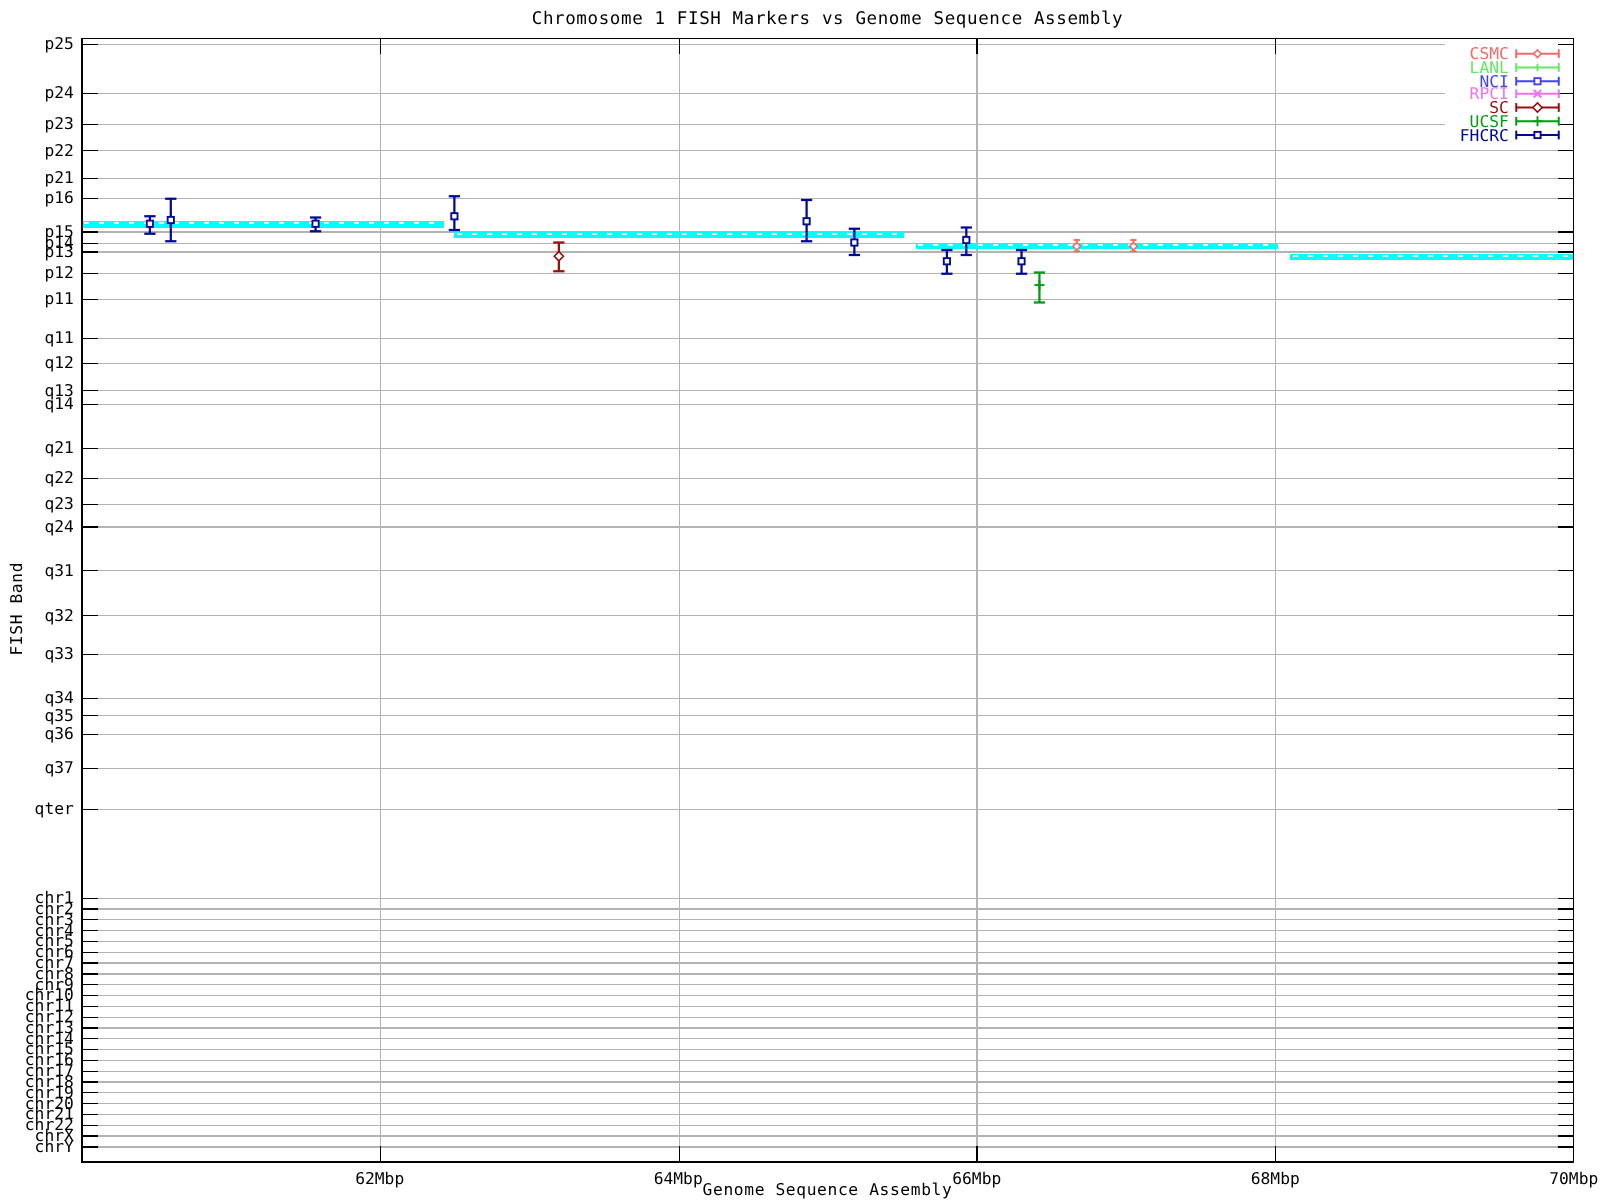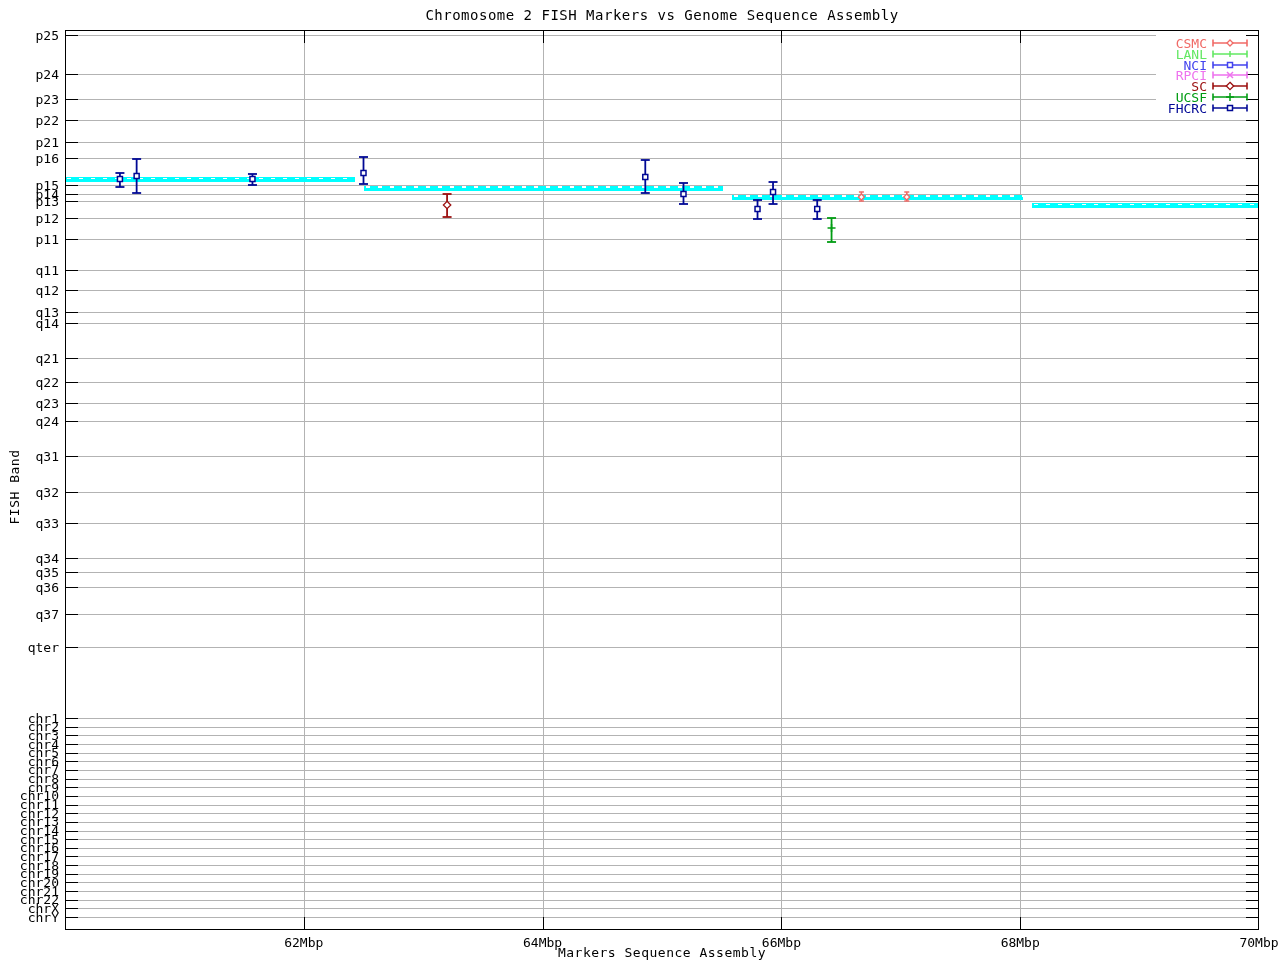--- a/index.html
+++ b/index.html
@@ -12,23 +12,23 @@
   .ytitle { position:absolute; left:14px; top:487px; white-space:nowrap;
             transform:translate(-50%,-50%) rotate(-90deg); font-size:13px;
             letter-spacing:0.5px; color:#000; }
   svg text { font-family:"DejaVu Sans Mono", monospace; font-size:13px; fill:#000; }
   .crisp { shape-rendering:crispEdges; }
 </style>
 </head>
 <body>
 
 <div class="page">
-  <div class="title">Chromosome 2 FISH Markers vs Genome Sequence Assembly</div>
+  <div class="title">Chromosome 1 FISH Markers vs Genome Sequence Assembly</div>
   <div class="ytitle">FISH Band</div>
-  <div class="xtitle">Markers Sequence Assembly</div>
+  <div class="xtitle">Genome Sequence Assembly</div>
   <svg id="plot" width="1280" height="960" viewBox="0 0 1280 960">
       <line x1="65" x2="1259" y1="35.5" y2="35.5" stroke="#b3b3b3" stroke-width="1" class="crisp"></line>
       <line x1="65" x2="1259" y1="74.5" y2="74.5" stroke="#b3b3b3" stroke-width="1" class="crisp"></line>
       <line x1="65" x2="1259" y1="99.5" y2="99.5" stroke="#b3b3b3" stroke-width="1" class="crisp"></line>
       <line x1="65" x2="1259" y1="120.5" y2="120.5" stroke="#b3b3b3" stroke-width="1" class="crisp"></line>
       <line x1="65" x2="1259" y1="142.5" y2="142.5" stroke="#b3b3b3" stroke-width="1" class="crisp"></line>
       <line x1="65" x2="1259" y1="158.5" y2="158.5" stroke="#b3b3b3" stroke-width="1" class="crisp"></line>
       <line x1="65" x2="1259" y1="185.5" y2="185.5" stroke="#b3b3b3" stroke-width="1" class="crisp"></line>
       <line x1="65" x2="1259" y1="194.5" y2="194.5" stroke="#b3b3b3" stroke-width="1" class="crisp"></line>
       <line x1="65" x2="1259" y1="201.5" y2="201.5" stroke="#b3b3b3" stroke-width="1" class="crisp"></line>

